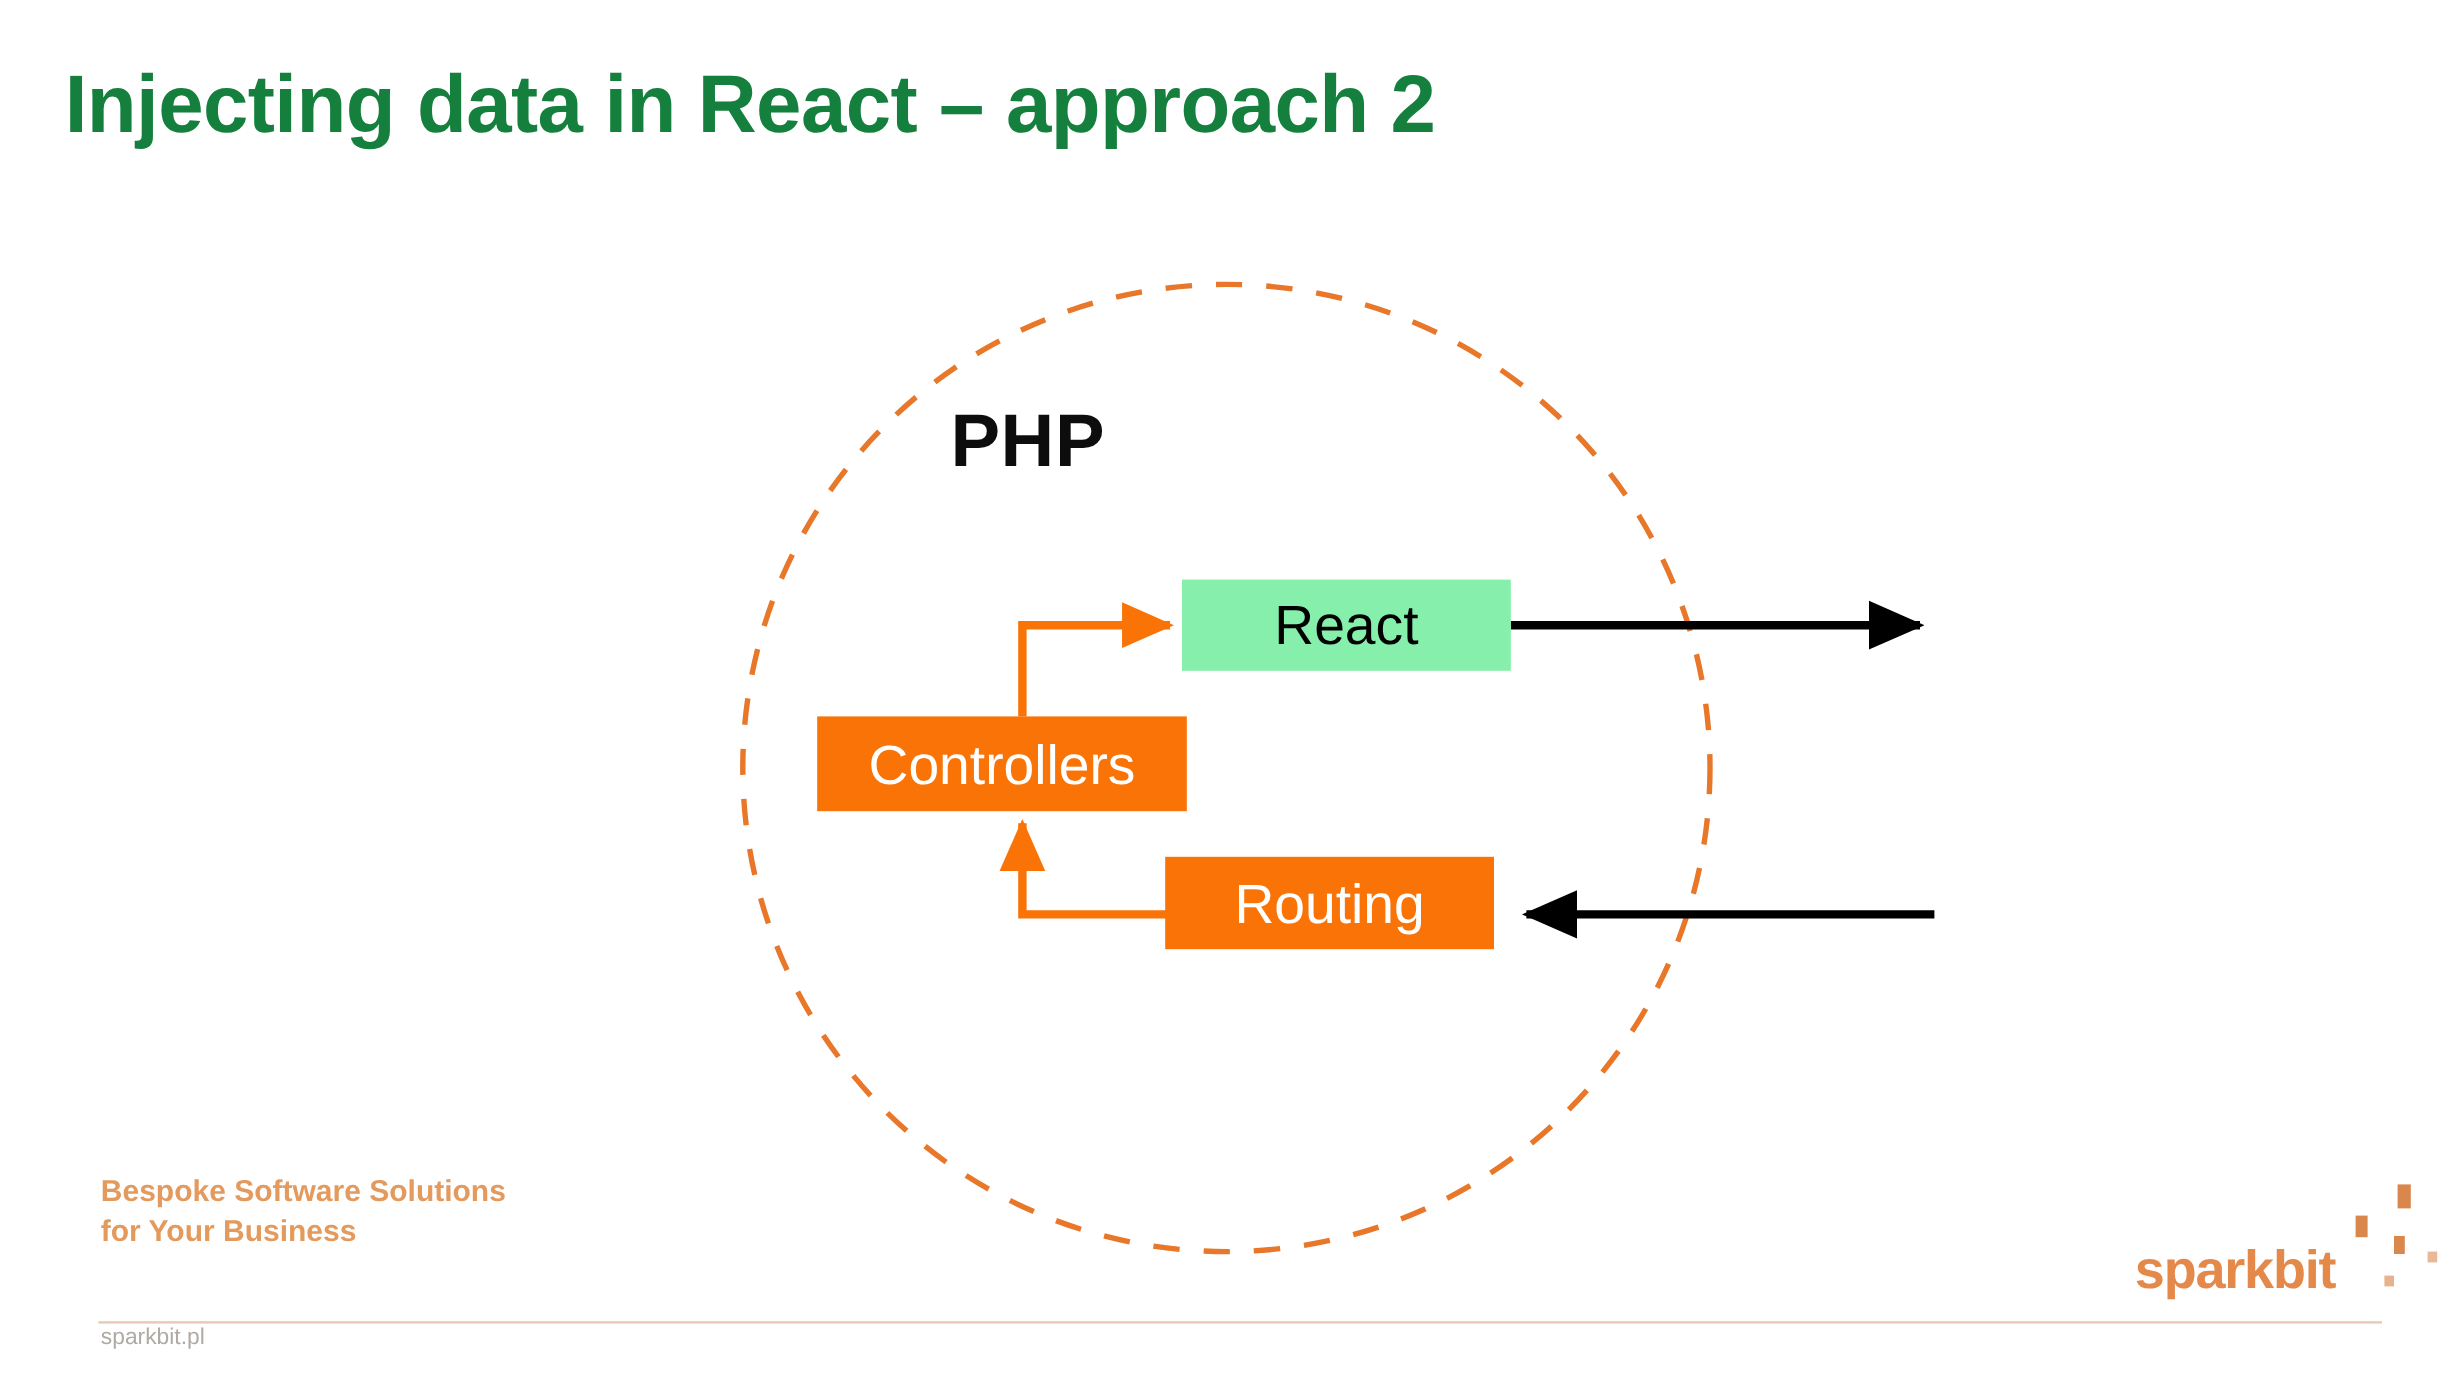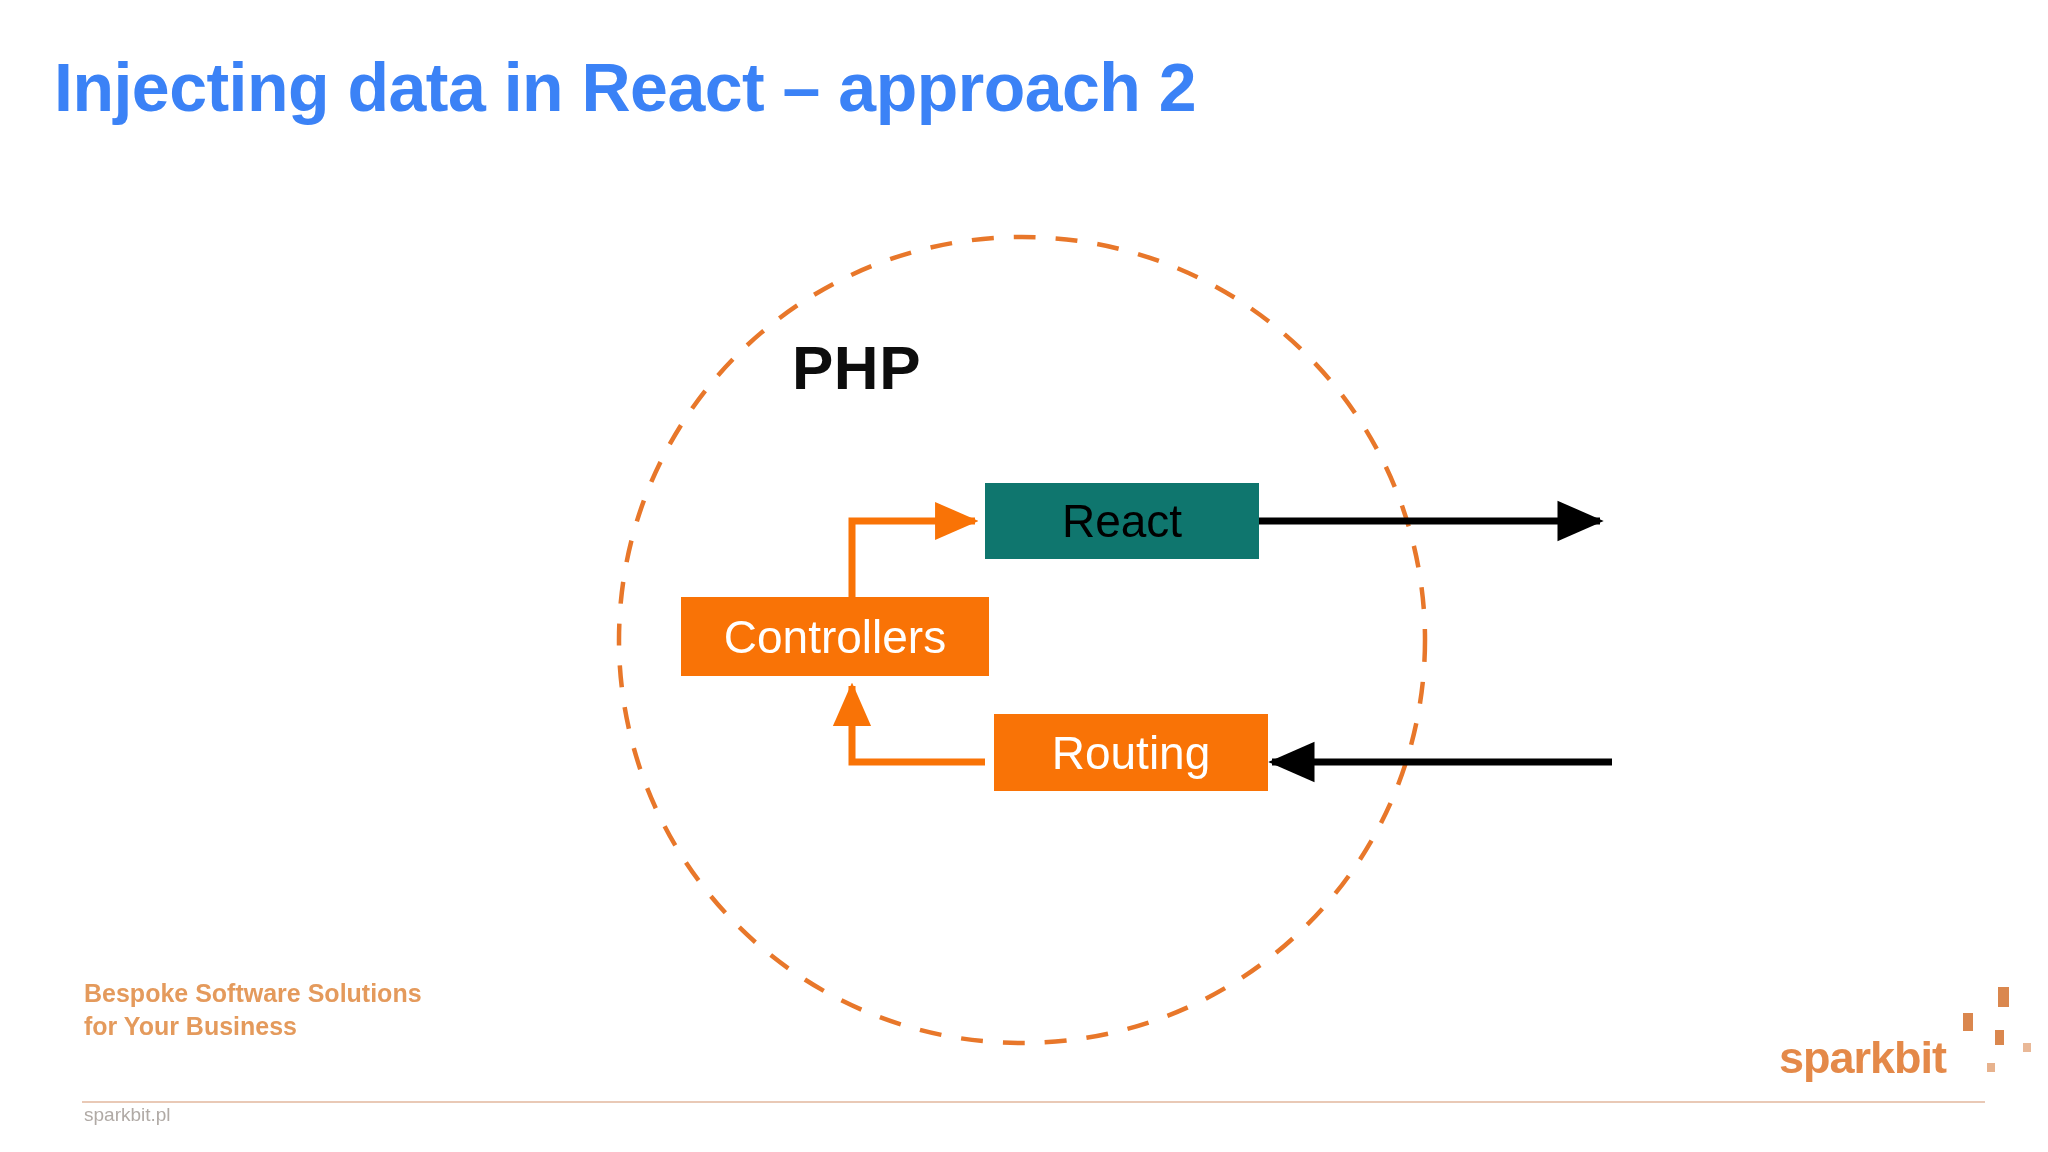--- a/index.html
+++ b/index.html
@@ -18,21 +18,21 @@
   }
 
   
   #slide-title {
     position: absolute;
     left: 54px;
     top: 52px;
     width: 1800px;
     font-size: 68px;
     font-weight: bold;
-    color: #3b82f6;
+    color: #15803d;
     letter-spacing: -0.5px;
     line-height: 1.05;
     white-space: nowrap;
   }
 
   
   #diagram {
     position: absolute;
     left: 0;
     top: 0;
@@ -51,42 +51,42 @@
   .node-box {
     position: absolute;
     display: flex;
     align-items: center;
     justify-content: center;
     font-size: 46px;
     line-height: 1;
     box-sizing: border-box;
   }
   .node-box.grey {
-    background: #0f766e;
+    background: #86efac;
     color: #000000;
   }
   .node-box.orange {
     background: #f97306;
     color: #ffffff;
   }
 
   #node-react {
     left: 985px;
     top: 483px;
     width: 274px;
     height: 76px;
   }
   #node-controllers {
     left: 681px;
     top: 597px;
     width: 308px;
     height: 79px;
   }
   #node-routing {
-    left: 994px;
+    left: 971px;
     top: 714px;
     width: 274px;
     height: 77px;
   }
 
   
   #php-label {
     position: absolute;
     left: 792px;
     top: 337px;

